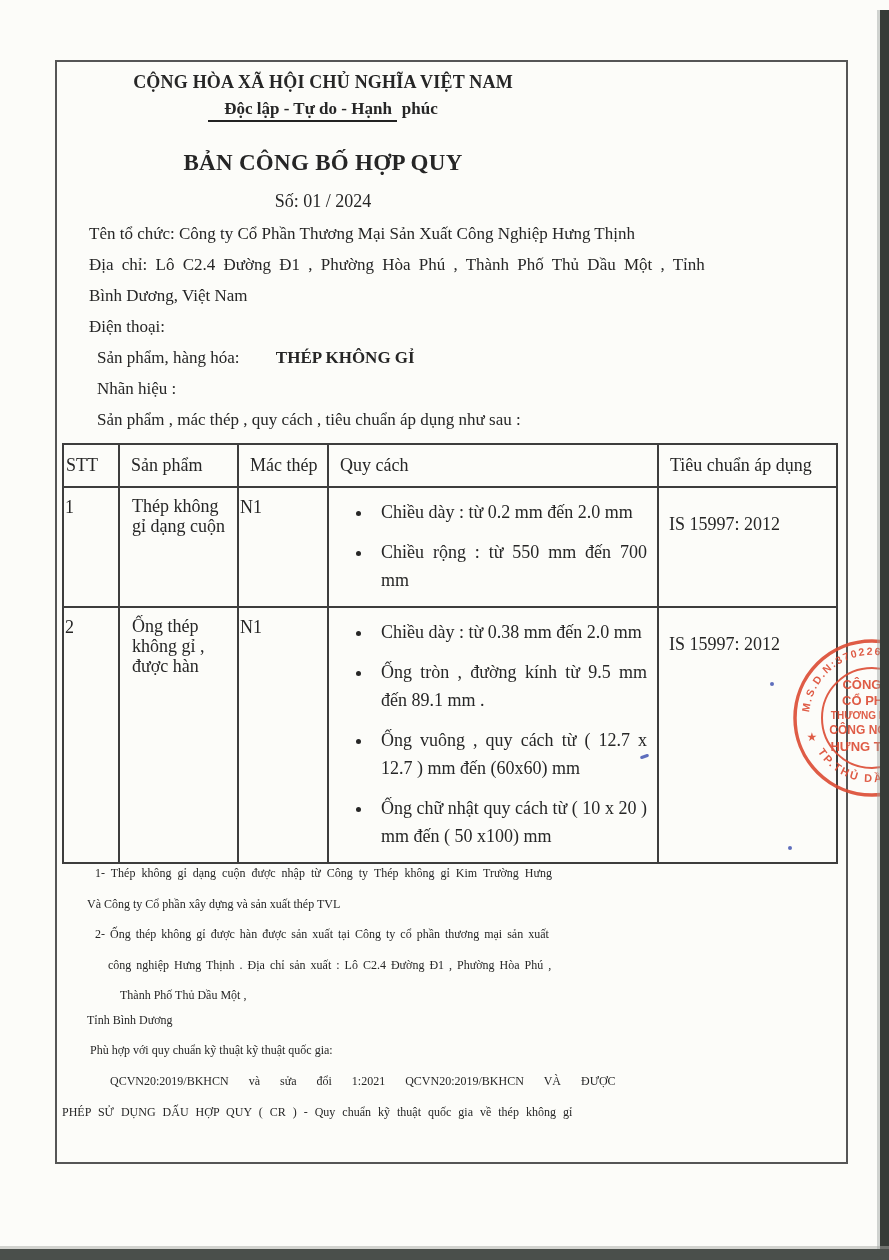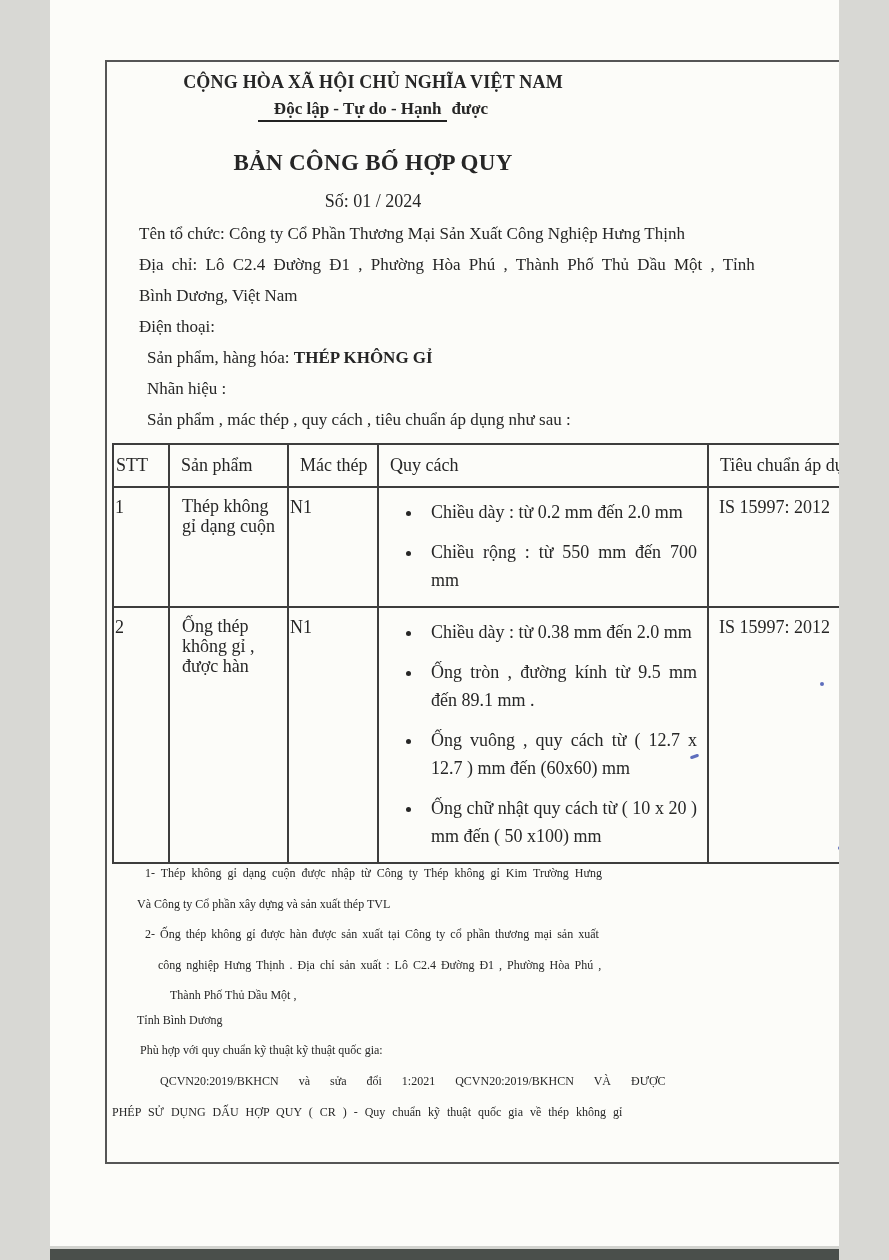--- a/index.html
+++ b/index.html
@@ -1,18 +1,18 @@
 <!DOCTYPE html>
 <html><head>
 <meta charset="utf-8">
 <style>
   html,body{margin:0;padding:0;background:#d8d8d4;}
   .page{
     position:relative;
-    width:789px;height:1260px;
+    width:889px;height:1260px;
     margin:0 auto;
     background:#fcfcf9;
     overflow:hidden;
     font-family:"Liberation Serif","DejaVu Serif",serif;
     color:#262626;
   }
   
   .edge-right{position:absolute;left:880px;top:10px;width:9px;height:1250px;background:#363b37;}
   .edge-right-soft{position:absolute;left:877px;top:10px;width:3px;height:1250px;background:#9aa09b;opacity:.45;}
   .edge-bottom{position:absolute;left:0;top:1249px;width:889px;height:11px;background:#4a4f4b;}
@@ -33,39 +33,39 @@
   .h-motto .tail{margin-left:5px;}
   .h-title{top:150px;font-size:23px;font-weight:bold;letter-spacing:.3px;}
   .h-number{top:191px;font-size:18px;}
 
   .bodyline{font-size:17px;line-height:30px;white-space:nowrap;}
   .l-name{top:219px;left:89px;}
   .l-addr1{top:250px;left:89px;word-spacing:4px;}
   .l-addr2{top:281px;left:89px;}
   .l-phone{top:312px;left:89px;}
   .l-product{top:343px;left:97px;}
-  .l-product b{font-weight:bold;}
+  .l-product b{font-weight:bold;margin-left:32px;}
   .l-brand{top:374px;left:97px;}
   .l-intro{top:405px;left:97px;}
 
   table.spec{
     position:absolute;left:62px;top:443px;
     border-collapse:collapse;table-layout:fixed;
     width:774px;font-size:18px;color:#262626;
   }
   table.spec td,table.spec th{
     border:2px solid #3d3d3d;vertical-align:top;
     font-weight:normal;text-align:left;
   }
   th.c-stt,td.c-stt{text-align:center;padding-top:9px;}
   th.hcell{padding:10px 8px 10px 11px;font-size:18px;}
   th.c-stt{padding:10px 2px;border-radius:13px;}
   td.c-prod{padding:8px 8px 0 12px;text-align:justify;line-height:20px;}
   td.c-grade{text-align:center;padding-top:9px;}
-  td.c-std{padding:9px 4px 0 10px;}
+  td.c-std{padding:26px 4px 0 10px;}
   td.c-spec{padding:4px 10px 0 6px;}
   td.c-spec ul{margin:6px 0 0 0;padding-left:38px;}
   td.c-spec li{
     margin-bottom:12px;line-height:28px;text-align:justify;
     padding-left:8px;
   }
   tr.hdr{height:42px;}
   tr.r1{height:95px;}
   tr.r2{height:237px;}
 
@@ -85,21 +85,21 @@
 </style>
 </head>
 <body>
 
 <div class="page">
 
   <div class="doc-border"></div>
 
   <div class="abs center-col h-country">CỘNG HÒA XÃ HỘI CHỦ NGHĨA VIỆT NAM</div>
   <div class="abs center-col h-motto">
-    <span class="uline">Độc lập - Tự do - Hạnh</span><span class="tail">được</span>
+    <span class="uline">Độc lập - Tự do - Hạnh</span><span class="tail">phúc</span>
   </div>
   <div class="abs center-col h-title">BẢN CÔNG BỐ HỢP QUY</div>
   <div class="abs center-col h-number">Số: 01 / 2024</div>
 
   <div class="abs bodyline l-name">Tên tổ chức: Công ty Cổ Phần Thương Mại Sản Xuất Công Nghiệp Hưng Thịnh</div>
   <div class="abs bodyline l-addr1">Địa chỉ: Lô C2.4 Đường Đ1 , Phường Hòa Phú , Thành Phố Thủ Dầu Một , Tỉnh</div>
   <div class="abs bodyline l-addr2">Bình Dương, Việt Nam</div>
   <div class="abs bodyline l-phone">Điện thoại:</div>
   <div class="abs bodyline l-product"><span>Sản phẩm, hàng hóa: </span><b>THÉP KHÔNG GỈ</b></div>
   <div class="abs bodyline l-brand">Nhãn hiệu :</div>

